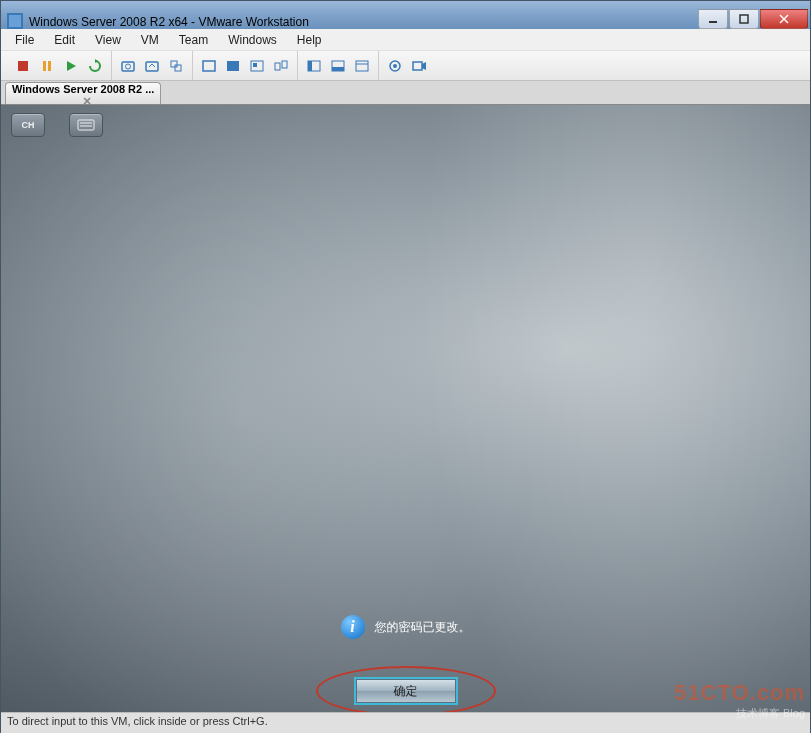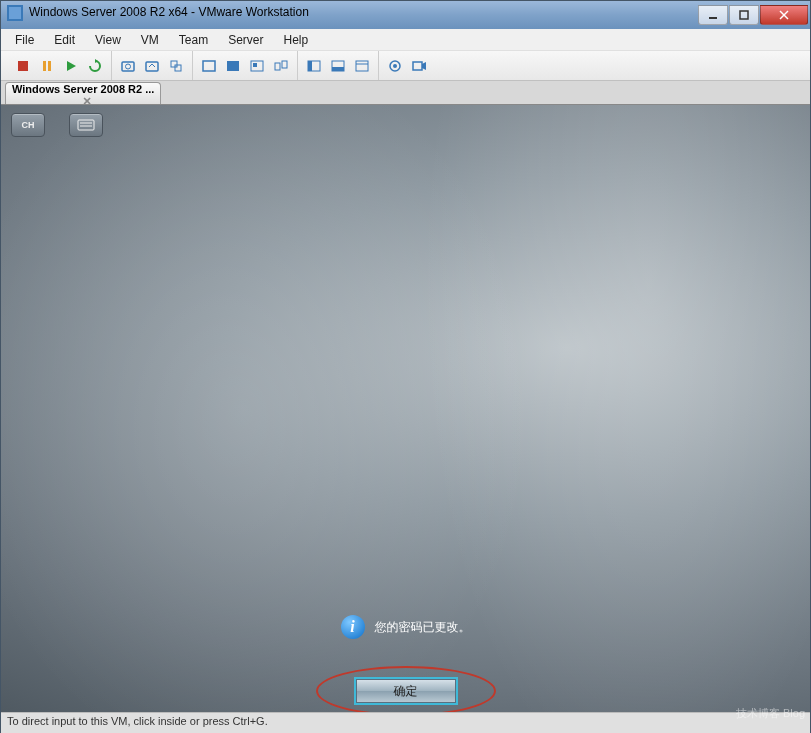--- a/index.html
+++ b/index.html
@@ -1,21 +1,21 @@
 <!DOCTYPE html>
 <html><head>
 <meta charset="utf-8">
 <style>
   * { box-sizing: border-box; margin: 0; padding: 0; font-family: "Segoe UI", Tahoma, sans-serif; }
   body { width: 811px; height: 733px; overflow: hidden; background: #000; position: relative; }
 
   .window { width: 100%; height: 100%; background: #cdd7e5; border: 1px solid #456; }
 
   
-  .titlebar { height: 28px; background: linear-gradient(to bottom, #9bb8da, #7fa2c9 50%, #6b92bd); display: flex; align-items: flex-start; padding: 4px 2px 0 6px; }
+  .titlebar { height: 28px; background: linear-gradient(to bottom, #9bb8da, #7fa2c9 50%, #6b92bd); display: flex; align-items: flex-end; padding: 16px 2px 0 6px; }
   .titlebar .icon { width: 16px; height: 16px; margin-right: 6px; }
   .titlebar .title { flex: 1; font-size: 12px; color: #000; }
   .winbtns { display: flex; gap: 0; }
   .winbtn { width: 30px; height: 20px; display: flex; align-items: center; justify-content: center; border: 1px solid rgba(0,0,0,.3); border-radius: 0 0 3px 3px; font-size: 10px; margin-left: 1px; }
   .winbtn.min, .winbtn.max { background: linear-gradient(#e8eef6, #c8d6e8); }
   .winbtn.close { background: linear-gradient(#f08080, #c0392b); width: 48px; color: #fff; }
 
   
   .menubar { height: 22px; background: #f0f0f0; display: flex; align-items: center; padding: 0 4px; border-bottom: 1px solid #e0e0e0; }
   .menubar span { font-size: 12px; padding: 3px 10px; color: #222; }
@@ -89,21 +89,21 @@
         </div>
     </div>
   </div>
 
   <div class="menubar">
     <span>File</span>
     <span>Edit</span>
     <span>View</span>
     <span>VM</span>
     <span>Team</span>
-    <span>Server</span>
+    <span>Windows</span>
     <span>Help</span>
   </div>
 
   <div class="toolbar">
     <div class="tgrp">
       <div class="tbtn">
           <svg>
             <rect x="3" y="3" width="10" height="10" fill="#c0392b"></rect>
           </svg>
         </div>
@@ -237,16 +237,17 @@
         <div class="redcircle"></div>
         <div class="okbtn">确定</div>
       </div>
     </div>
 
   </div>
 
   <div class="statusbar">To direct input to this VM, click inside or press Ctrl+G.</div>
 
   <div class="watermark">
+    <div class="w1">51CTO.com</div>
     <div class="w2">技术博客 Blog</div>
   </div>
 
 </div>
 
 </body></html>

